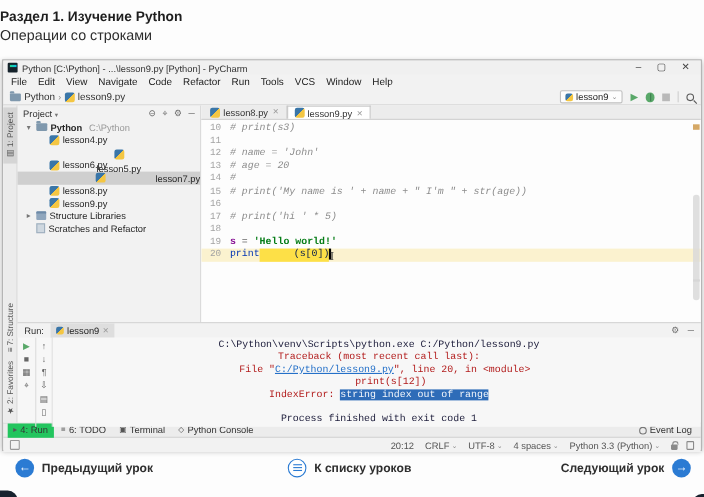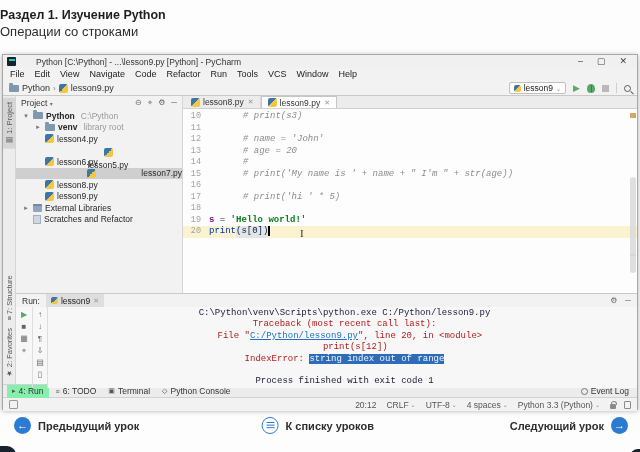--- a/index.html
+++ b/index.html
@@ -24,21 +24,21 @@
   .nav-list { left:50%; transform:translateX(-52%); }
   .nav-next { right:12px; }
 
   .corner-dark { position:absolute; background:#17222e; }
   .corner-dark.left { left:0; bottom:-6px; width:16px; height:12px; border-radius:0 9px 0 0; }
   .corner-dark.right { right:0; bottom:-7px; width:10px; height:10px; border-radius:8px 0 0 0; }
 
   
   .win { position:absolute; left:2px; top:54px; width:636px; height:356px; background:#f2f2f2; border:1px solid #a8a8a8; box-shadow:0 1px 5px rgba(0,0,0,.3); font-size:9px; color:#222; }
 
-  .titlebar { height:13px; display:flex; align-items:center; padding:0 4px; background:#f0f0f0;gap:16px; }
+  .titlebar { height:13px; display:flex; align-items:center; padding:0 4px; background:#f0f0f0; }
   .app-icon { width:9px; height:9px; background:#15222b; border-radius:1px; margin-right:4px; position:relative; }
   .app-icon::after { content:""; position:absolute; left:1.5px; top:1.5px; width:6px; height:2px; background:linear-gradient(90deg,#21d789,#07c3f2); }
   .title-text { font-size:8.5px; color:#333; white-space:nowrap; overflow:hidden; }
   .win-controls { margin-left:auto; display:flex; gap:14px; padding-right:6px; color:#444; font-size:9px; }
   .win-controls span { cursor:pointer; line-height:13px; }
 
   .menubar { height:13px; display:flex; align-items:center; padding:0 2px; background:#f2f2f2; }
   .menu-item { padding:0 5px; font-size:9px; color:#222; line-height:13px; cursor:pointer; }
 
   .navbar { height:15px; display:flex; align-items:center; padding:0 6px; background:#f2f2f2; border-bottom:1px solid #c9c9c9; }
@@ -85,26 +85,26 @@
   
   .editor { flex:1; display:flex; flex-direction:column; background:#fdfdfd; position:relative; }
   .tabs { height:13px; display:flex; background:#ececec; border-bottom:1px solid #d0d0d0; padding-left:2px; }
   .tab { display:flex; align-items:center; gap:3px; padding:0 6px; font-size:8.5px; color:#333; border-right:1px solid #d8d8d8; cursor:pointer; }
   .tab.active { background:#fff; border:1px solid #c6c6c6; border-bottom:none; }
   .tab .close { color:#999; font-size:7px; margin-left:1px; }
   .code-area { position:relative; flex:1; font-family:"Liberation Mono", monospace; font-size:9px; padding-top:2px; overflow:hidden; }
   .code-line { display:flex; height:11.5px; line-height:11.5px; white-space:pre; }
   .code-line.current { background:#fbf2cf; }
   .gutter { width:26px; flex:0 0 auto; text-align:right; padding-right:8px; color:#a3a3a3; font-size:8.5px; }
-  .cm { color:#8c8c8c; font-style:italic;margin-left:34px; }
+  .cm { color:#8c8c8c; font-style:italic; }
   .pl { color:#222; }
   .var { color:#871094; font-weight:bold; }
   .str { color:#067d17; font-weight:bold; }
   .kw { color:#0033b3; }
-  .sel { background:#e5e5e5; color:#0a1f4d; }
+  .sel { background:#fde047; color:#0a1f4d;padding-left:31px; }
   .caret { display:inline-block; width:2px; height:10px; background:#000; vertical-align:-1px; }
   .ibeam { position:absolute; left:117px; top:118px; font-family:"Liberation Serif", serif; font-size:11px; color:#3a3a3a; pointer-events:none; }
   .ed-scrollbar { position:absolute; right:1px; top:68px; width:6px; height:96px; background:#d9d9d9; border-radius:3px; opacity:.85; }
   .ed-mark { position:absolute; right:1px; top:4px; width:6px; height:5px; background:#d5a866; }
   .ed-mark2 { position:absolute; right:1px; top:145px; width:6px; height:2px; background:#bfbfbf; }
 
   
   .run-panel { position:absolute; left:13px; right:0; top:197px; height:91px; background:#f7f7f7; border-top:1px solid #c9c9c9; display:flex; flex-direction:column; }
   .run-header { height:13px; display:flex; align-items:center; padding:0 6px; gap:6px; background:#f2f2f2; }
   .run-label { font-size:8.5px; color:#333; }
@@ -119,21 +119,21 @@
   .console { flex:1; font-family:"Liberation Mono", monospace; font-size:9px; padding:1px 0 0 4px; background:#f7f7f7;text-align:center; }
   .console-line { height:11.4px; line-height:11.4px; white-space:pre; }
   .sys { color:#20203e; }
   .err { color:#b21b1b; }
   .link { color:#2470c8; text-decoration:underline; cursor:pointer; }
   .errsel { background:#2e6cb8; color:#f2f6fb; }
 
   
   .toolwindow-bar { height:13px; display:flex; align-items:center; background:#ececec; border-top:1px solid #d2d2d2; padding:0 4px; gap:2px; }
   .tw-item { display:flex; align-items:center; gap:3px; font-size:8.5px; color:#333; padding:0 5px; height:13px; cursor:pointer; }
-  .tw-item.active { background:#86efac; }
+  .tw-item.active { background:#22c55e; }
   .tw-item .tw-ico { font-size:7px; color:#555; }
   .tw-right { margin-left:auto; display:flex; align-items:center; gap:3px; font-size:8.5px; color:#333; cursor:pointer; padding-right:4px; }
   .balloon-ico { width:7px; height:7px; border:1px solid #777; border-radius:50%; }
 
   .statusbar { height:14px; display:flex; align-items:center; background:#f2f2f2; border-top:1px solid #d2d2d2; padding:0 6px; font-size:8.5px; color:#555; }
   .sb-left { width:9px; height:9px; border:1px solid #999; border-radius:1px; cursor:pointer; }
   .sb-right { margin-left:auto; display:flex; align-items:center; gap:10px; }
   .status-item { display:flex; align-items:center; gap:2px; cursor:pointer; white-space:nowrap; }
   .status-item .chev { font-size:6px; color:#888; }
   .lock-ico { width:6px; height:5px; background:#8a8a8a; border-radius:1px; position:relative; margin-top:3px; cursor:pointer; }
@@ -234,26 +234,20 @@
               </span>
           </div>
           <div class="tree" id="project-tree">
               <div class="tree-row" style="padding-left: 6px;">
                 <span class="tree-chev">▾</span>
                 <span class="folder-ico"></span>
                 <span style="font-weight: bold;">Python</span>
                 <span class="tree-suffix">C:\Python</span>
               </div>
               <div class="tree-row" style="padding-left: 18px;">
-                <span class="tree-chev">▸</span>
-                <span class="folder-ico"></span>
-                <span style="font-weight: bold;">venv</span>
-                <span class="tree-suffix">library root</span>
-              </div>
-              <div class="tree-row" style="padding-left: 18px;">
                 <span class="tree-chev"></span>
                 <span class="py-ico"></span>
                 <span>lesson4.py</span>
               </div>
               <div class="tree-row" style="padding-left: 18px; flex-direction: column;">
                 <span class="tree-chev"></span>
                 <span class="py-ico"></span>
                 <span>lesson5.py</span>
               </div>
               <div class="tree-row" style="padding-left: 18px;">
@@ -272,21 +266,21 @@
                 <span>lesson8.py</span>
               </div>
               <div class="tree-row" style="padding-left: 18px;">
                 <span class="tree-chev"></span>
                 <span class="py-ico"></span>
                 <span>lesson9.py</span>
               </div>
               <div class="tree-row" style="padding-left: 6px;">
                 <span class="tree-chev">▸</span>
                 <span class="lib-ico"></span>
-                <span>External Libraries</span>
+                <span>Structure Libraries</span>
               </div>
               <div class="tree-row" style="padding-left: 6px;">
                 <span class="tree-chev"></span>
                 <span class="scratch-ico"></span>
                 <span>Scratches and Refactor</span>
               </div>
             </div>
         </div>
 
         <div class="editor">

